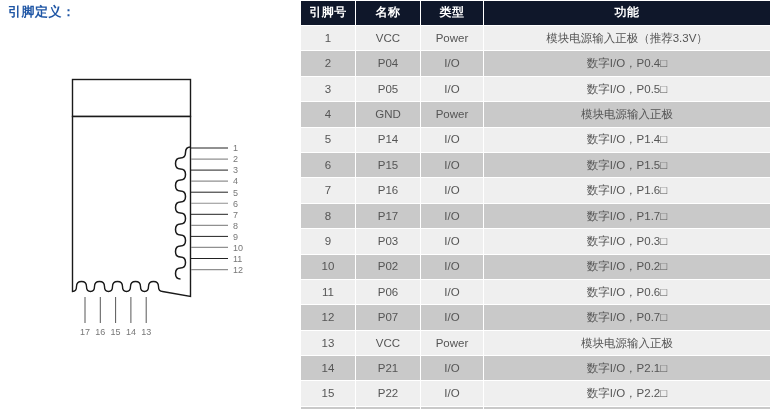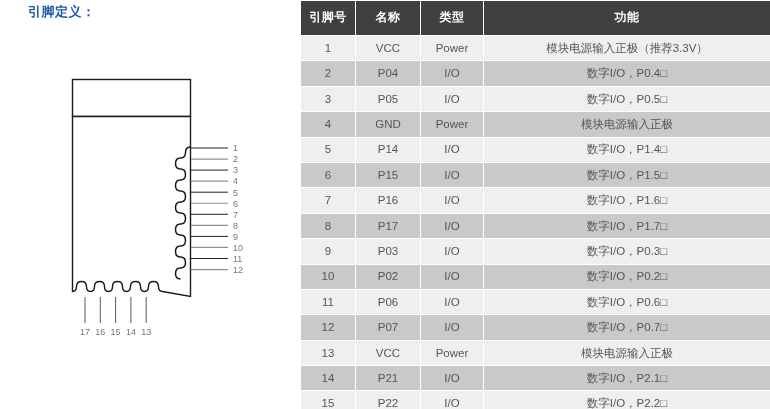--- a/index.html
+++ b/index.html
@@ -26,21 +26,20 @@
     width: 300px; height: 409px;
   }
   #section-title {
     position: absolute;
     left: 8px; top: 3px;
     font-size: 13px;
     font-weight: bold;
     color: #1f56a5;
     letter-spacing: 0.5px;
     white-space: nowrap;
-    margin-left: 20px;
   }
 
   #diagram {
     position: absolute;
     left: 0; top: 0;
     width: 300px; height: 409px;
   }
 
   
   #pin-table-wrap {
@@ -60,25 +59,25 @@
     font-size: 11.5px;
     text-align: center;
     vertical-align: middle;
     color: #555555;
     font-weight: normal;
     line-height: 1.1;
     white-space: nowrap;
     overflow: hidden;
   }
   table.pin-table th {
-    background: #404040;
+    background: #0f172a;
     color: #ffffff;
     font-size: 12px;
     font-weight: bold;
-    height: 34px;
+    height: 24px;
     letter-spacing: 0.5px;
   }
   tr.row-odd td  { background: #efefef; }
   tr.row-even td { background: #c9c9c9; }
 
   col.c-num  { width: 54px; }
   col.c-name { width: 64px; }
   col.c-type { width: 62px; }
   col.c-func { width: 286px; }
 </style>

